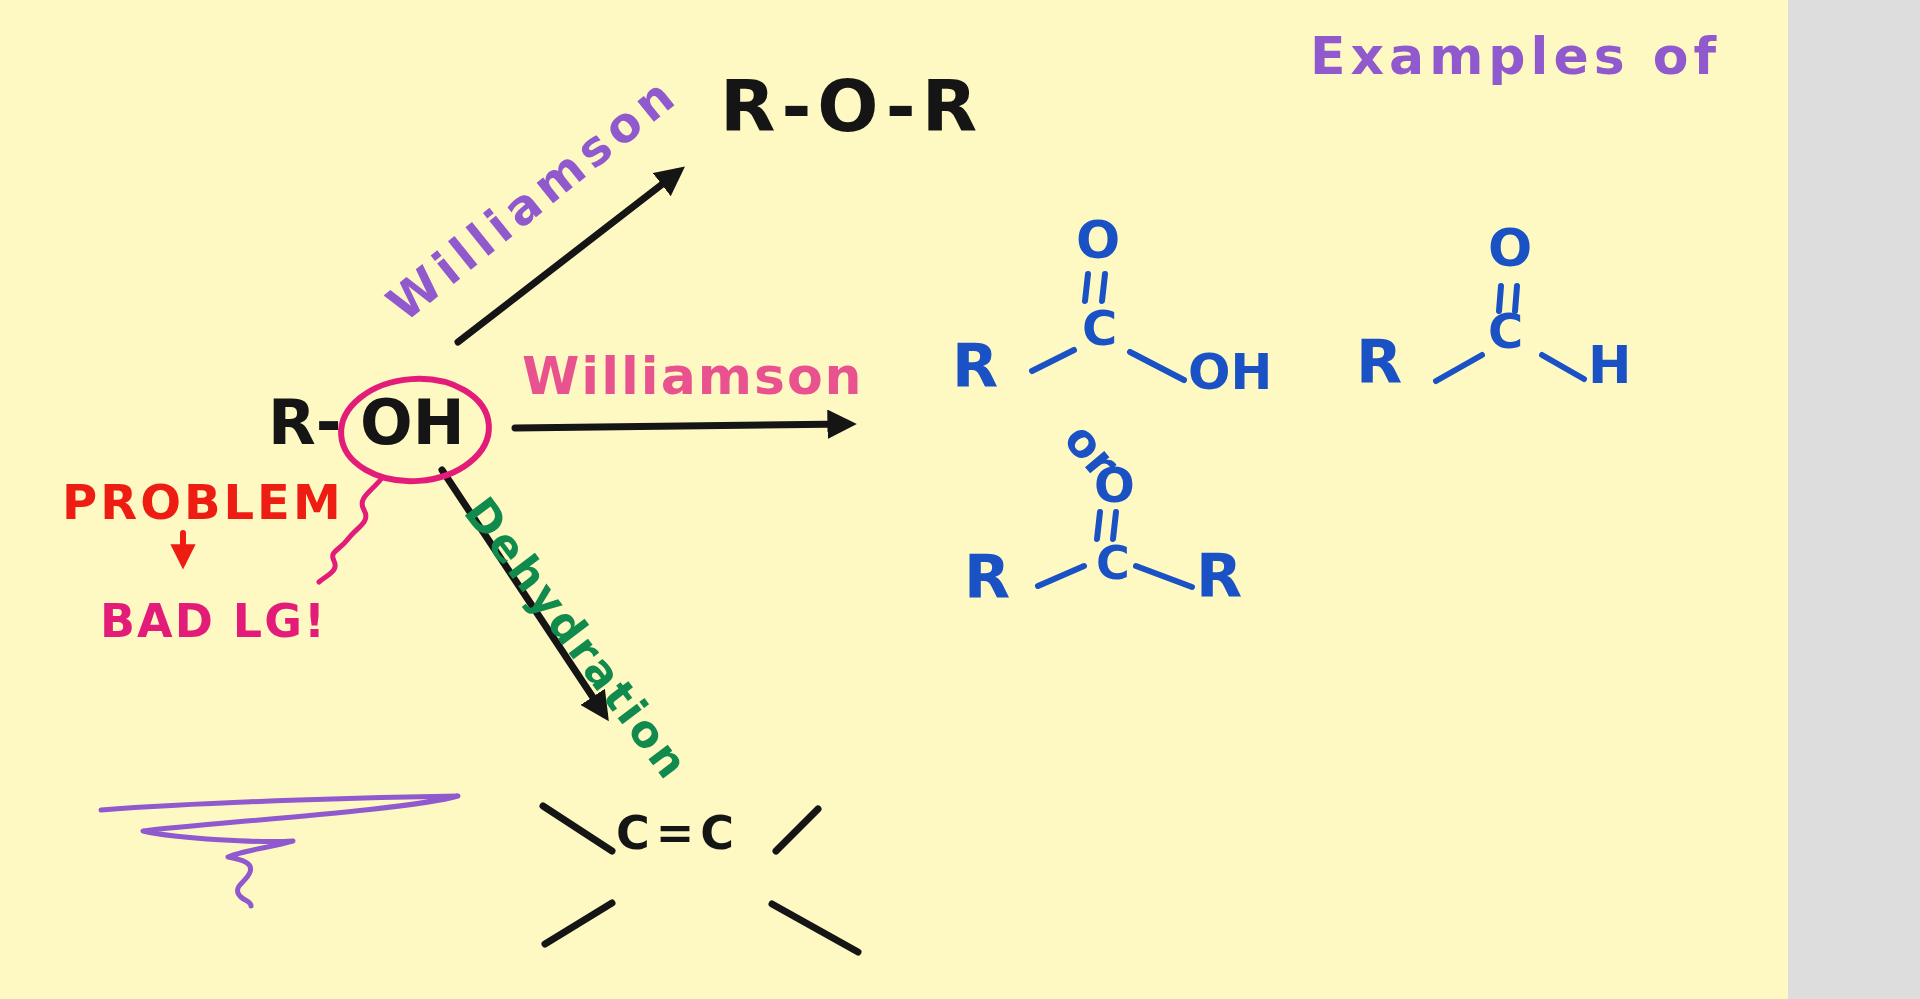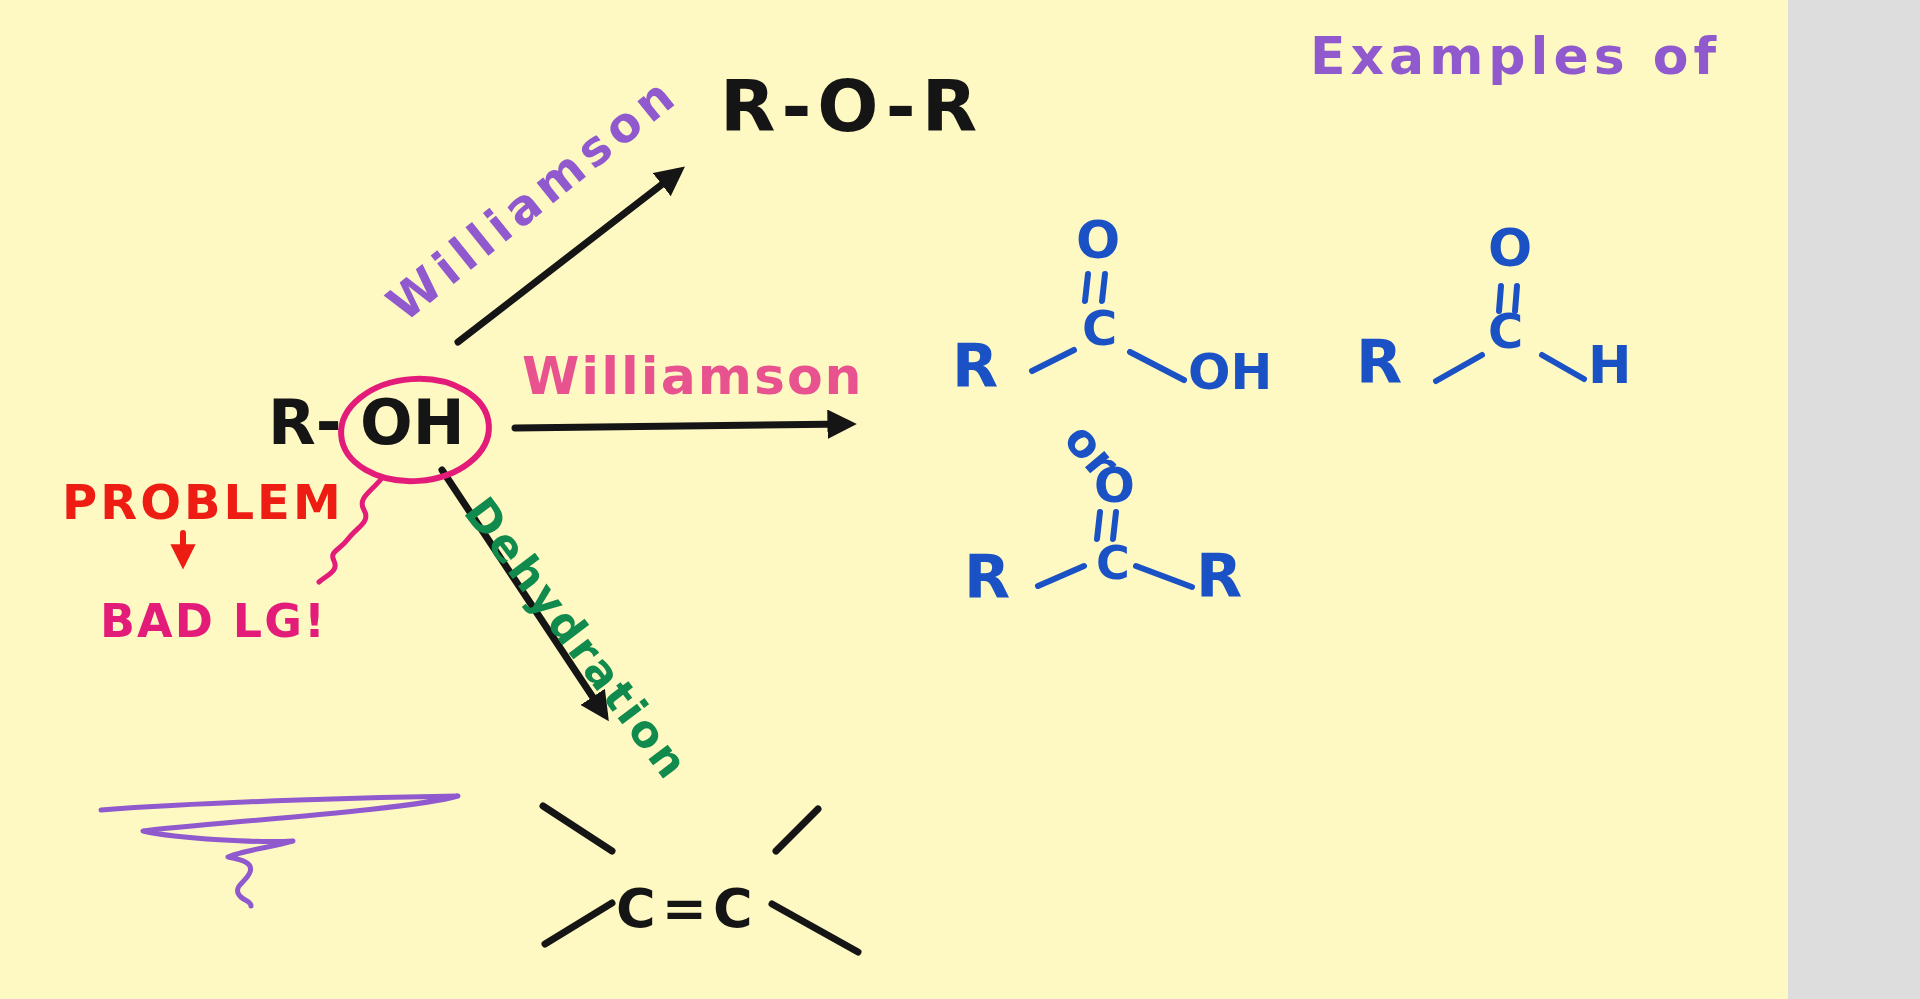--- a/index.html
+++ b/index.html
@@ -116,15 +116,15 @@
   <div class="txt blue" style="left:1094px;top:461px;font-size:48px">O</div>
   <div class="txt blue" style="left:1096px;top:540px;font-size:46px">C</div>
   <div class="txt blue" style="left:964px;top:547px;font-size:60px">R</div>
   <div class="txt blue" style="left:1196px;top:546px;font-size:60px">R</div>
 
   <div class="txt blue" style="left:1488px;top:222px;font-size:52px">O</div>
   <div class="txt blue" style="left:1488px;top:307px;font-size:48px">C</div>
   <div class="txt blue" style="left:1356px;top:332px;font-size:60px">R</div>
   <div class="txt blue" style="left:1588px;top:339px;font-size:52px">H</div>
 
-  <div class="txt ink" style="left:616px;top:882px;font-size:54px;letter-spacing:6px">C=C</div>
+  <div class="txt ink" style="left:616px;top:810px;font-size:46px;letter-spacing:6px">C=C</div>
 
 </div>
 
 </body></html>

